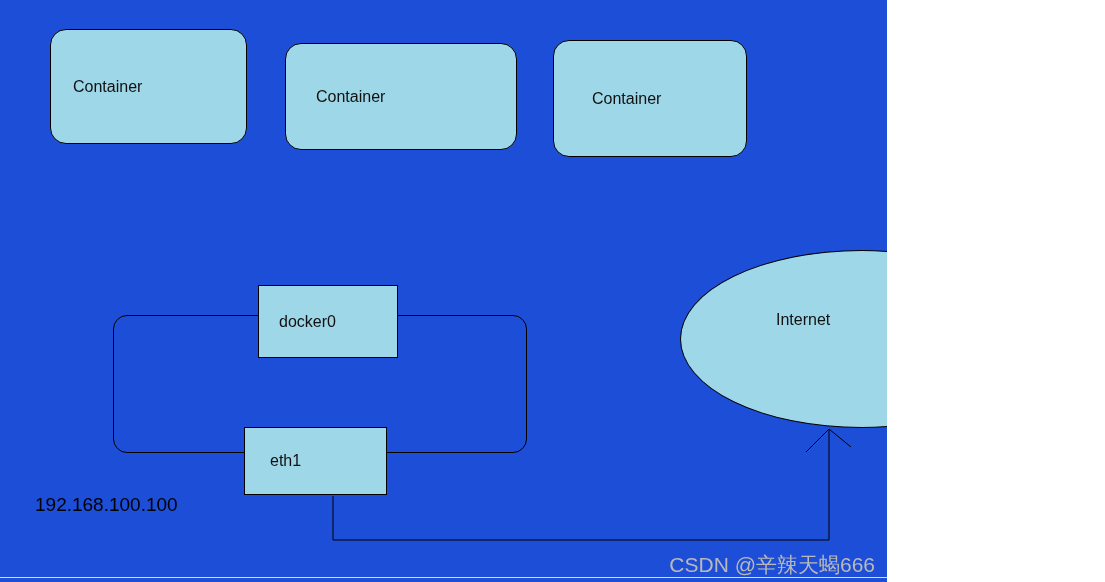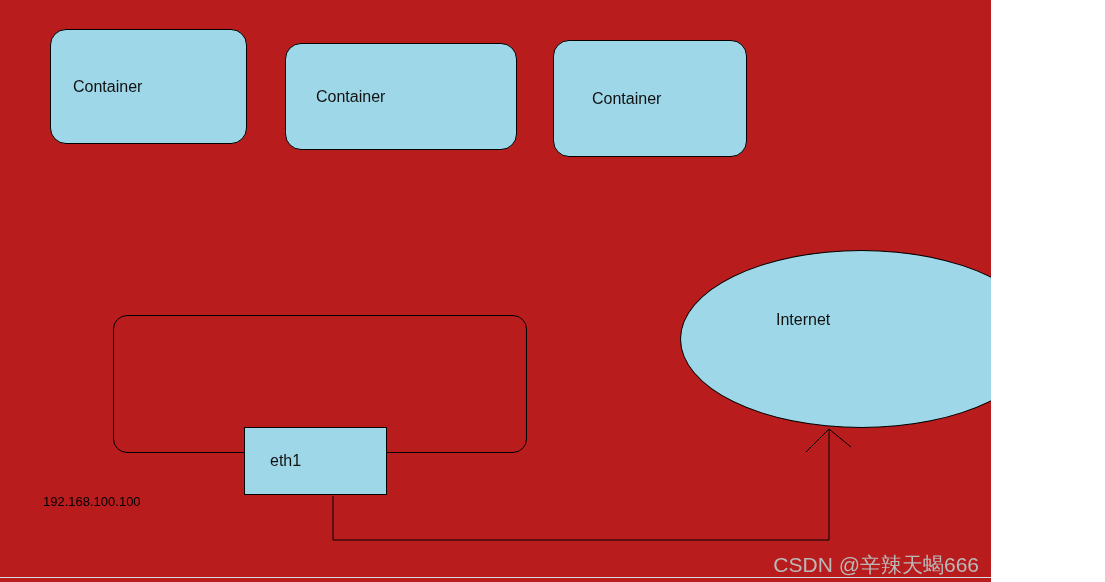--- a/index.html
+++ b/index.html
@@ -1,19 +1,19 @@
 <!DOCTYPE html>
 <html><head>
 <meta charset="utf-8">
 <style>
   html,body { margin:0; padding:0; background:#ffffff; }
   .canvas {
     position:relative;
-    width:991px; height:582px;
-    background:#b91c1c;
+    width:887px; height:582px;
+    background:#1d4ed8;
     font-family:"Liberation Sans","DejaVu Sans",sans-serif;
     overflow:hidden;
   }
   .node {
     position:absolute;
     background:#9ed7e8;
     border:1px solid #000000;
     box-sizing:border-box;
     z-index:2;
   }
@@ -55,22 +55,22 @@
   }
   .internet .label-abs {
     position:absolute;
     left:95px; top:60px;
     font-size:16px;
     color:#111111;
     white-space:nowrap;
   }
   .ip {
     position:absolute;
-    left:43px; top:494px;
-    font-size:13px;
+    left:35px; top:494px;
+    font-size:19px;
     color:#000000;
     white-space:nowrap;
     text-align:right;
   }
   .connector {
     position:absolute;
     left:0; top:0;
     z-index:1;
   }
   .watermark {
@@ -100,20 +100,23 @@
   <div class="node rounded c2">
     <span class="label">Container</span>
   </div>
 
   <div class="node rounded c3">
     <span class="label">Container</span>
   </div>
 
   <div class="host"></div>
 
+  <div class="node docker0">
+    <span class="label">docker0</span>
+  </div>
 
   <div class="node eth1">
     <span class="label">eth1</span>
   </div>
 
   <div class="node internet">
     <span class="label-abs">Internet</span>
   </div>
 
   <div class="ip">192.168.100.100</div>

